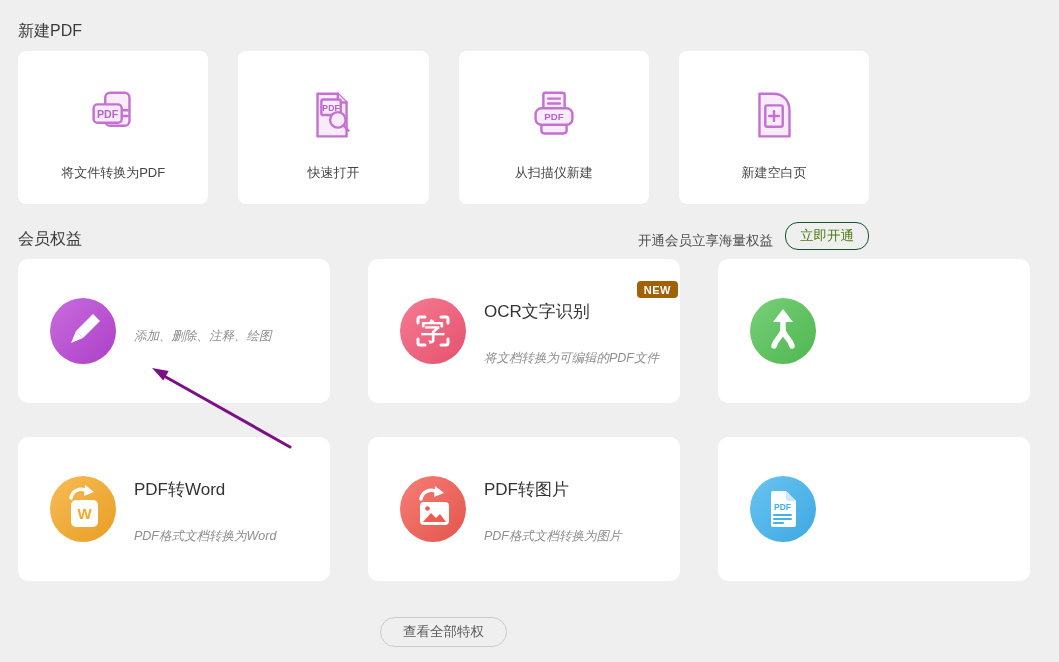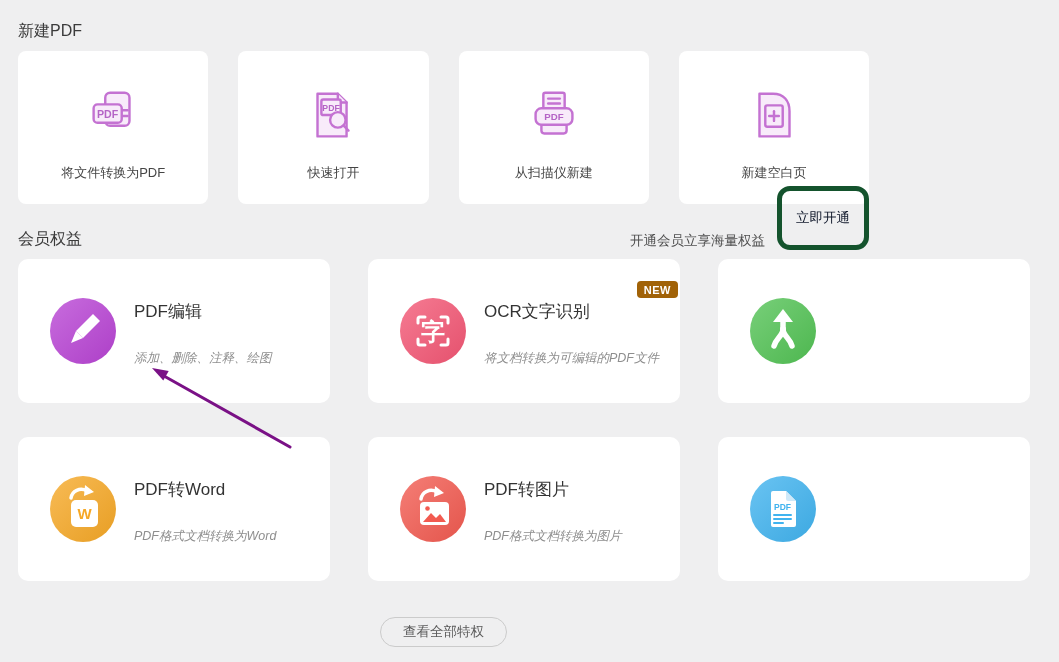--- a/index.html
+++ b/index.html
@@ -16,22 +16,22 @@
   .newpdf-card .icon-wrap { margin-top:31px; height:70px; display:flex; align-items:center; }
   .newpdf-card .card-label { margin-top:12px; font-size:13px; color:#454545; }
   .lp { stroke:#c472d2; fill:#f8ebfa; stroke-width:2.5; stroke-linejoin:round; stroke-linecap:round; }
   .lp-line { stroke:#c472d2; stroke-width:2.5; stroke-linecap:round; }
   .lp-text { fill:#b564c6; font-weight:bold; font-family:"Liberation Sans",sans-serif; }
 
   
   .benefits-header { margin-top:20px; height:26px; display:flex; align-items:flex-end; }
   .benefits-header .spacer { flex:1; }
   .promo-text { font-size:13.5px; color:#4f4f4f; margin-right:12px; }
-  .activate-btn { border:5px solid #14532d; color:#0f172a; background:transparent;
-                  font-size:13.5px; padding:18px 14px; border-radius:13px; cursor:pointer;
+  .activate-btn { border:1px solid #14532d; color:#4d7c0f; background:transparent;
+                  font-size:13.5px; padding:4px 14px; border-radius:13px; cursor:pointer;
                   font-family:"Liberation Sans","DejaVu Sans",sans-serif; }
 
   
   .benefits-grid { margin-top:9px; display:grid; grid-template-columns:repeat(3,312px);
                    grid-auto-rows:144px; column-gap:38px; row-gap:34px; }
   .benefit-card { position:relative; background:#ffffff; border-radius:10px; cursor:pointer; }
   .benefit-circle { position:absolute; left:32px; top:39px; width:66px; height:66px; border-radius:50%;
                     background-image:linear-gradient(135deg, rgba(255,255,255,0.22), rgba(0,0,0,0.06)); }
   .benefit-circle svg { position:absolute; left:0; top:0; }
   .benefit-text { position:absolute; left:116px; top:42px; }
@@ -123,21 +123,20 @@
   <div class="benefits-grid">
 
     <div class="benefit-card">
       <div class="benefit-circle" style="background-color: rgb(184, 67, 212);">
         <svg width="66" height="66" viewBox="0 0 66 66">
           <path d="M26 33 L43 16 L50 23 L33 40 Z" fill="#ffffff"></path>
           <path d="M26 33 L33 40 L21 45 Z" fill="#ffffff"></path>
         </svg>
       </div>
       <div class="benefit-text">
-        <div class="benefit-title">PDF编辑</div>
         <div class="benefit-sub">添加、删除、注释、绘图</div>
       </div>
     </div>
 
     <div class="benefit-card">
       <div class="benefit-circle" style="background-color: rgb(243, 86, 116);">
         <svg width="66" height="66" viewBox="0 0 66 66">
           <text x="33" y="42" font-size="24" font-weight="bold" fill="#ffffff" text-anchor="middle" font-family="Liberation Sans, DejaVu Sans, sans-serif">字</text>
           <g stroke="#ffffff" stroke-width="3" fill="none" stroke-linecap="round">
             <path d="M18 25 V21 Q18 19 20 19 H25"></path>

